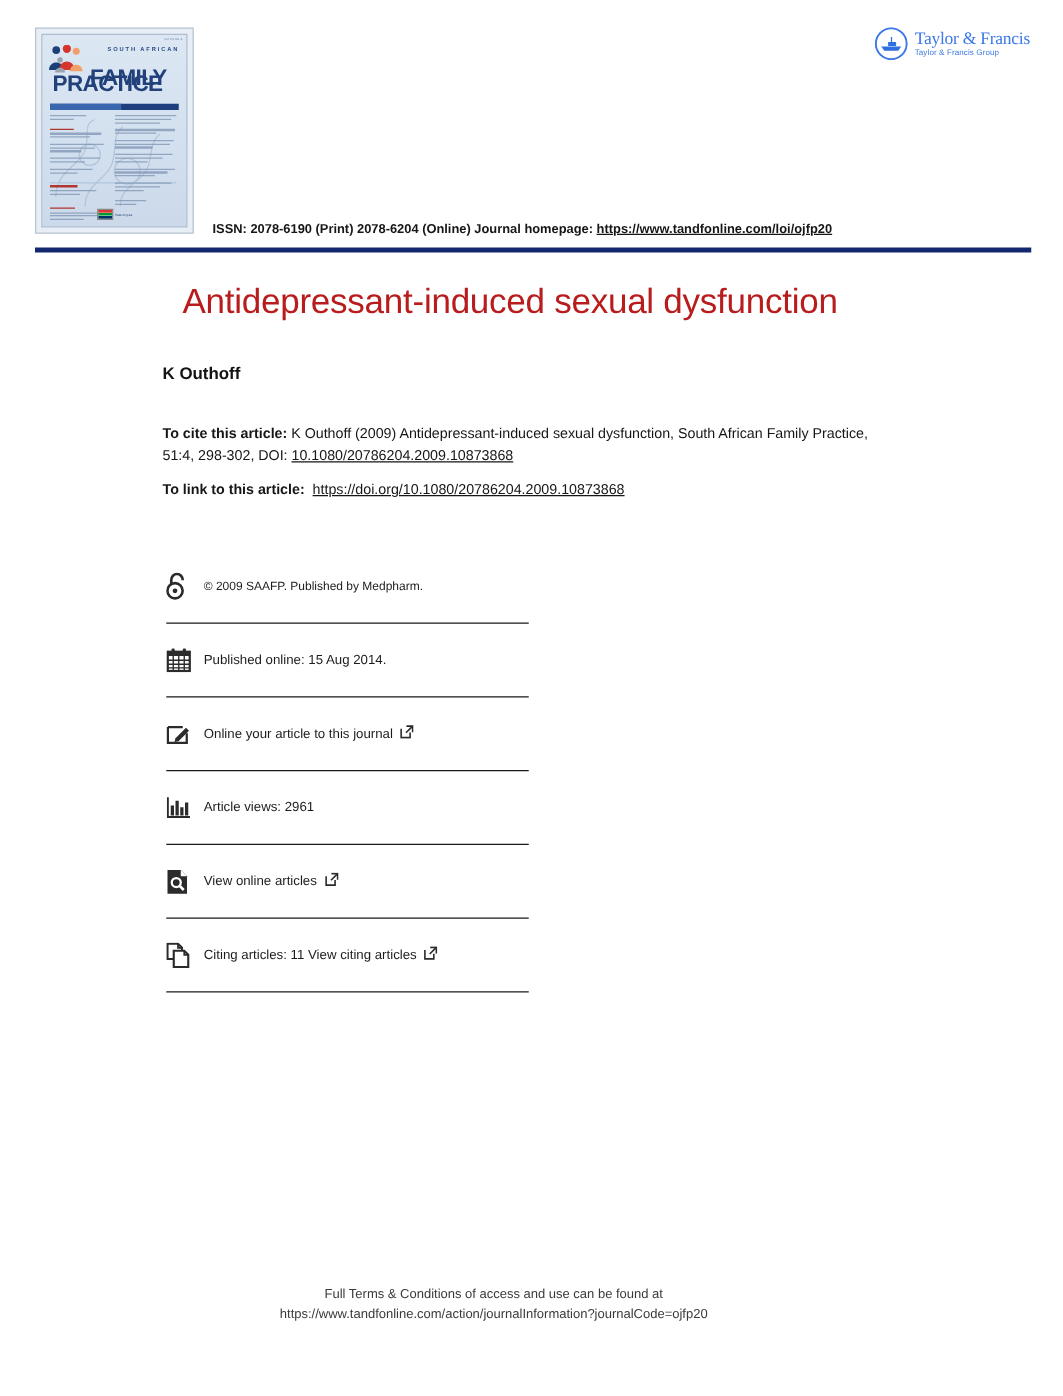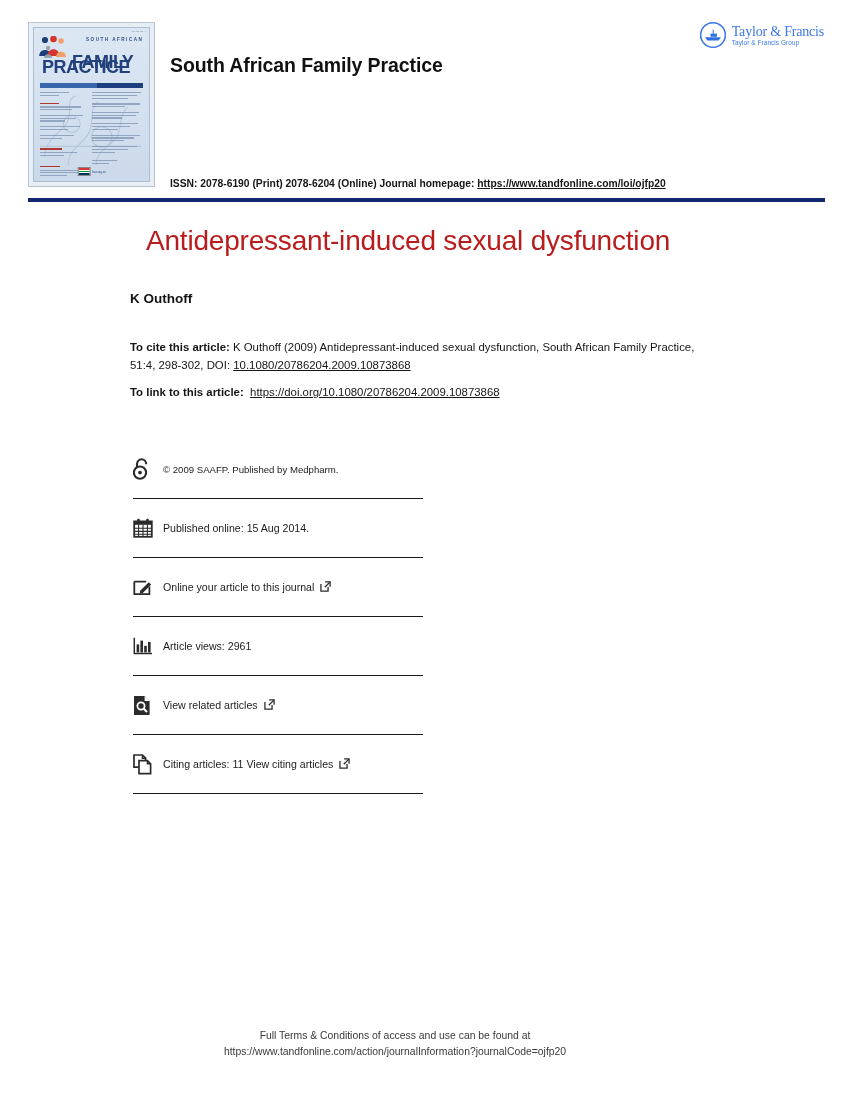--- a/index.html
+++ b/index.html
@@ -365,21 +365,20 @@
         </div>
       </div>
 
       <div class="cover-logo">
         <div class="cover-flag"></div>
         <span class="cover-logo-text">fsas.org.za</span>
       </div>
     </div>
   </div>
 
-  <div class="journal-title">South African Family Practice</div>
 
   <div class="issn-line">
     <span>ISSN: 2078-6190 (Print) 2078-6204 (Online) Journal homepage: </span><a href="#">https://www.tandfonline.com/loi/ojfp20</a>
   </div>
 
   <div class="tf-logo">
     <div class="tf-circle">
       <svg width="26" height="26" viewBox="0 0 26 26">
         <circle cx="13" cy="13" r="12.2" fill="#ffffff" stroke="#3c78e6" stroke-width="1.3"></circle>
         <path d="M5 15.2 H21 L18.6 18.6 H7.4 Z" fill="#2f6fe0"></path>
@@ -471,21 +470,21 @@
   <div class="meta-row">
     <span class="meta-icon">
       <svg width="18" height="21" viewBox="0 0 18 21">
         <path d="M1 1 H11.6 L16.6 6 V20 H1 Z" fill="#2b2b2b"></path>
         <path d="M11.6 1 V6 H16.6" fill="#ffffff"></path>
         <circle cx="8" cy="11" r="3.6" fill="none" stroke="#ffffff" stroke-width="1.8"></circle>
         <path d="M10.8 13.8 L14 17" stroke="#ffffff" stroke-width="2.1"></path>
       </svg>
     </span>
     <span class="meta-label">
-      <span>View related articles</span>
+      <span>View online articles</span>
       <span class="ext-ico">
         <svg width="11" height="11" viewBox="0 0 12 12">
           <path d="M1 3.2 V11 H8.8 V6.6" fill="none" stroke="#2b2b2b" stroke-width="1.4"></path>
           <path d="M5.6 1 H11 V6.4" fill="none" stroke="#2b2b2b" stroke-width="1.4"></path>
           <path d="M5.2 6.8 L10.8 1.2" stroke="#2b2b2b" stroke-width="1.4"></path>
         </svg>
       </span>
     </span>
   </div>
 

